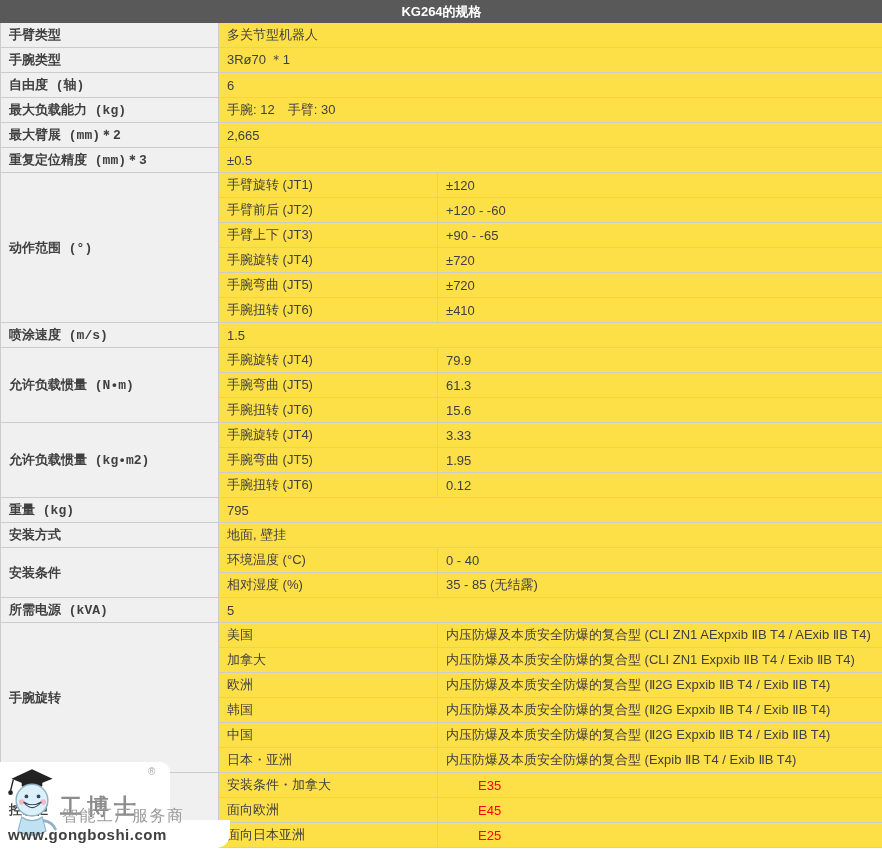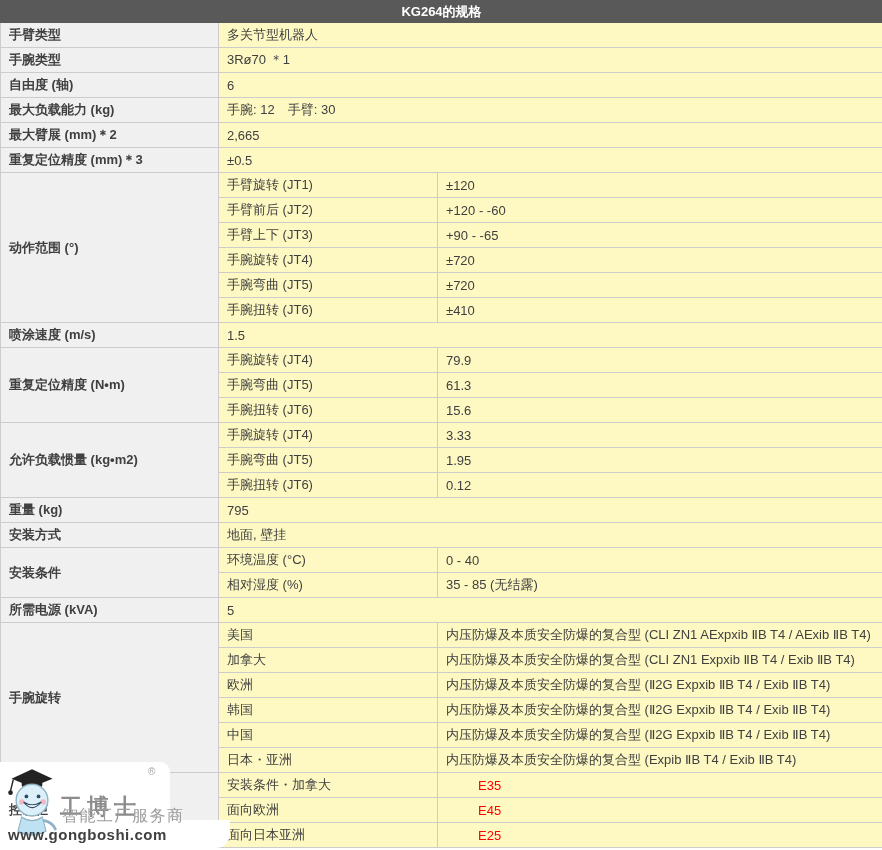--- a/index.html
+++ b/index.html
@@ -17,22 +17,22 @@
   col.c1{width:218px;} col.c2{width:219px;} col.c3{width:445px;}
   th.hdr{
     background:var(--header-bg);color:#fff;font-size:13px;font-weight:bold;
     height:22px;text-align:center;padding:0;border:1px solid var(--header-bg);
   }
   td{
     border:1px solid var(--border);height:25px;padding:0 8px;
     font-size:13px;color:var(--text);vertical-align:middle;
     white-space:nowrap;overflow:hidden;
   }
-  td.lbl{background:var(--label-bg);font-weight:bold;}
-  td.sub,td.val{background:#fef9c3;font-weight:normal;}
+  td.lbl{background:var(--label-bg);font-weight:bold;font-family:Liberation Mono, monospace;}
+  td.sub,td.val{background:#fde047;font-weight:normal;}
   td .red{color:var(--red);margin-left:32px;}
   .ctl-label{position:relative;z-index:3;}
   
   .wm-bg,.wm-bg2{position:absolute;background:#fff;z-index:2;}
   .wm-bg{left:0;top:762px;width:170px;height:62px;border-radius:0 10px 0 0;}
   .wm-bg2{left:0;top:820px;width:230px;height:28px;border-radius:0 0 14px 0;}
   .wm-fg{position:absolute;left:0;top:762px;width:232px;height:86px;z-index:4;pointer-events:none;}
   .wm-mascot{position:absolute;left:4px;top:2px;}
   .wm-brand{
     position:absolute;left:60px;top:22px;font-family:"Liberation Serif","DejaVu Serif",serif;
@@ -107,21 +107,21 @@
       <td class="sub">手腕扭转 (JT6)</td>
       <td class="val">±410</td>
     </tr>
 
     <tr>
       <td class="lbl">喷涂速度 (m/s)</td>
       <td class="val" colspan="2">1.5</td>
     </tr>
 
     <tr>
-      <td class="lbl" rowspan="3">重复定位精度 (N•m)</td>
+      <td class="lbl" rowspan="3">允许负载惯量 (N•m)</td>
       <td class="sub">手腕旋转 (JT4)</td>
       <td class="val">79.9</td>
     </tr>
     <tr>
       <td class="sub">手腕弯曲 (JT5)</td>
       <td class="val">61.3</td>
     </tr>
     <tr>
       <td class="sub">手腕扭转 (JT6)</td>
       <td class="val">15.6</td>

